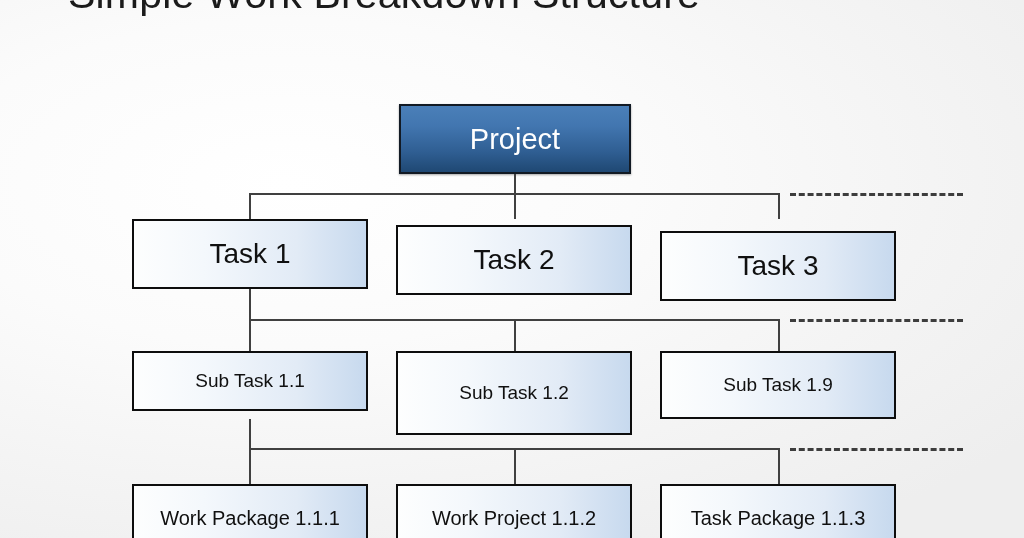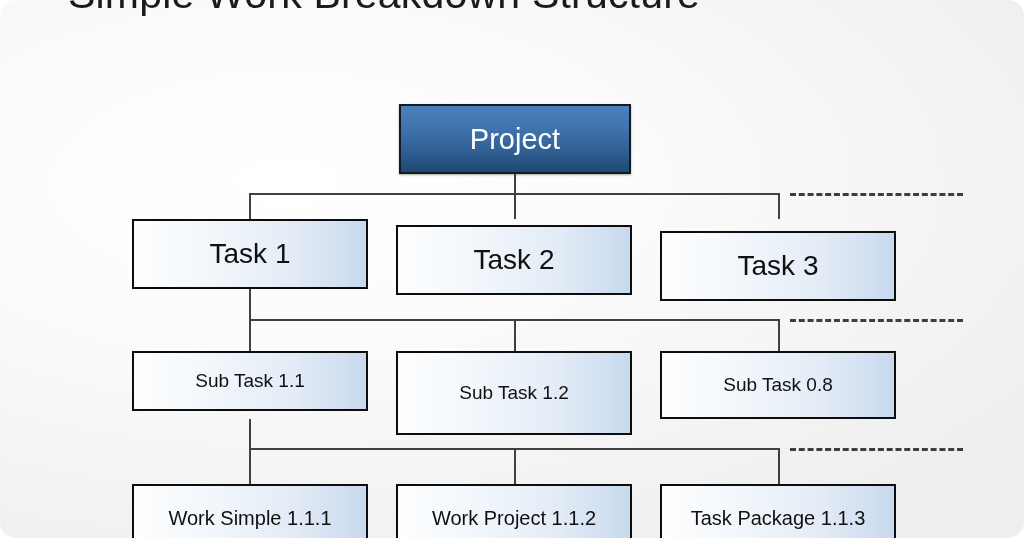--- a/index.html
+++ b/index.html
@@ -14,21 +14,20 @@
     background: #ffffff;
   }
 
   #slide {
     position: relative;
     width: 1024px;
     height: 538px;
     overflow: hidden;
     background:
       radial-gradient(ellipse 90% 80% at 28% 34%, #ffffff 0%, #fbfbfb 38%, #f4f4f4 70%, #eeeeee 100%);
-    border-radius: 16px;
   }
 
   
   #title {
     position: absolute;
     left: 68px;
     top: -34px;
     width: 900px;
     height: 56px;
     line-height: 56px;
@@ -133,35 +132,35 @@
 
   <div class="node level2" style="left:132px; top:351px; width:236px; height:60px;">
     <span>Sub Task 1.1</span>
   </div>
 
   <div class="node level2" style="left:396px; top:351px; width:236px; height:84px;">
     <span>Sub Task 1.2</span>
   </div>
 
   <div class="node level2" style="left:660px; top:351px; width:236px; height:68px;">
-    <span>Sub Task 0.8</span>
+    <span>Sub Task 1.9</span>
   </div>
 
   <div class="vline" style="left:249px; top:419px; height:30px;"></div>
 
   <div class="hline" style="left:249px; top:448px; width:530px;"></div>
 
   <div class="hdash" style="left:790px; top:448px; width:173px;"></div>
 
   <div class="vline" style="left:249px; top:448px; height:36px;"></div>
   <div class="vline" style="left:514px; top:448px; height:36px;"></div>
   <div class="vline" style="left:778px; top:448px; height:36px;"></div>
 
   <div class="node level3" style="left:132px; top:484px; width:236px; height:68px;">
-    <span>Work Simple 1.1.1</span>
+    <span>Work Package 1.1.1</span>
   </div>
 
   <div class="node level3" style="left:396px; top:484px; width:236px; height:68px;">
     <span>Work Project 1.1.2</span>
   </div>
 
   <div class="node level3" style="left:660px; top:484px; width:236px; height:68px;">
     <span>Task Package 1.1.3</span>
   </div>
 

